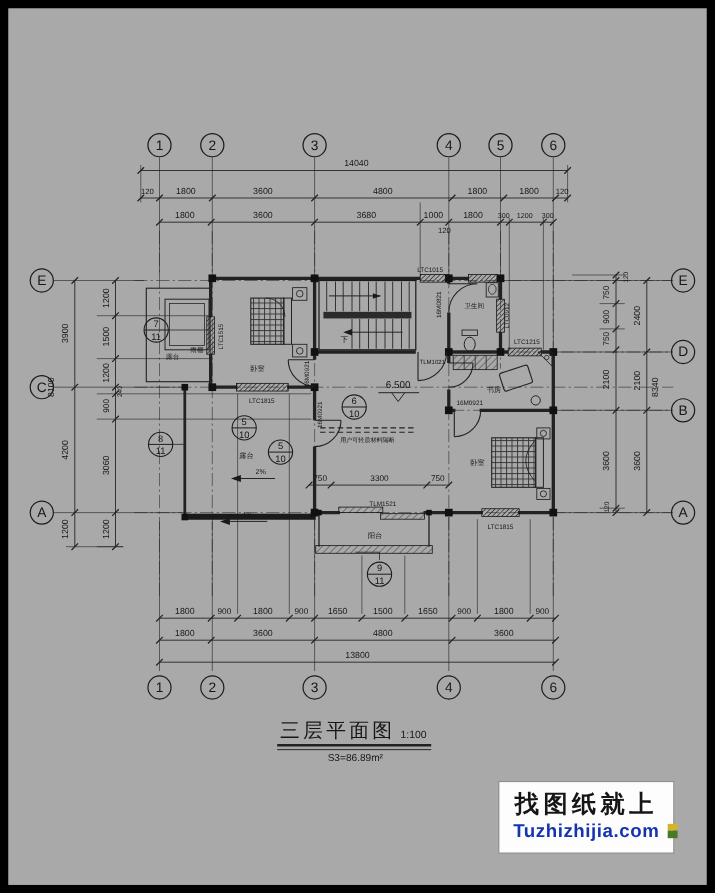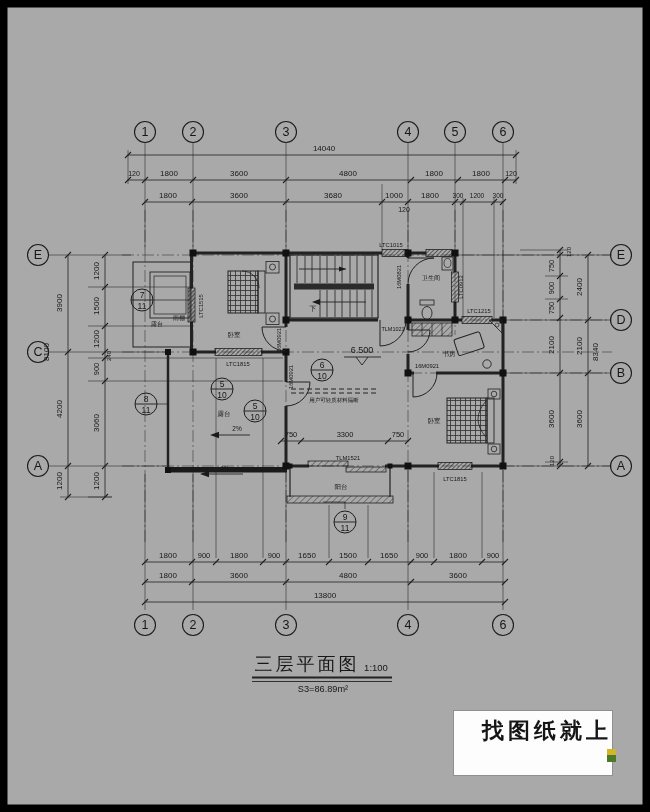--- a/index.html
+++ b/index.html
@@ -7,21 +7,21 @@
          font-family:"Liberation Sans",sans-serif;}
   svg.plan{position:absolute;left:0;top:0}
   svg text{font-family:"Liberation Sans",sans-serif;fill:#171717}
   #g-bubbles circle{fill:none;stroke:#1c1c1c;stroke-width:1.1}
   #g-bubbles text{font-size:12.5px}
   #g-details circle{fill:none;stroke:#1c1c1c;stroke-width:1}
   #g-details line{stroke:#1c1c1c;stroke-width:0.9}
   #g-details text{font-size:8.5px}
   .lines{stroke:#222;fill:none}
   .wm{position:absolute;left:454px;top:711px;width:158px;height:64px;background:#fdfdfd;
-      text-align:right;box-shadow:0 0 0 1px #8f8f8f}
+      text-align:center;box-shadow:0 0 0 1px #8f8f8f}
   .wm-cn{margin-top:5px;font-size:22px;font-weight:bold;letter-spacing:4px;color:#151515}
   .wm-en{font-size:17px;font-weight:bold;color:#1535b0;letter-spacing:0.5px}
   .wm-badge{position:absolute;left:607px;top:749px;width:9px;height:13px}
   .wm-badge .b1{width:100%;height:6px;background:#d4b428}
   .wm-badge .b2{width:100%;height:7px;background:#4a7a28}
 </style>
 </head>
 <body>
 
 <div class="stage">
@@ -412,18 +412,19 @@
           <circle cx="345" cy="522" r="11"></circle>
           <line x1="334" y1="522" x2="356" y2="522"></line>
           <text x="345" y="519.5" text-anchor="middle">9</text>
           <text x="345" y="531" text-anchor="middle">11</text>
         </g>
       </g>
   </svg>
 
   <div class="wm">
     <div class="wm-cn">找图纸就上</div>
+    <div class="wm-en">Tuzhizhijia.com</div>
   </div>
   <div class="wm-badge">
     <div class="b1"></div>
       <div class="b2"></div>
   </div>
 </div>
 
 </body></html>

